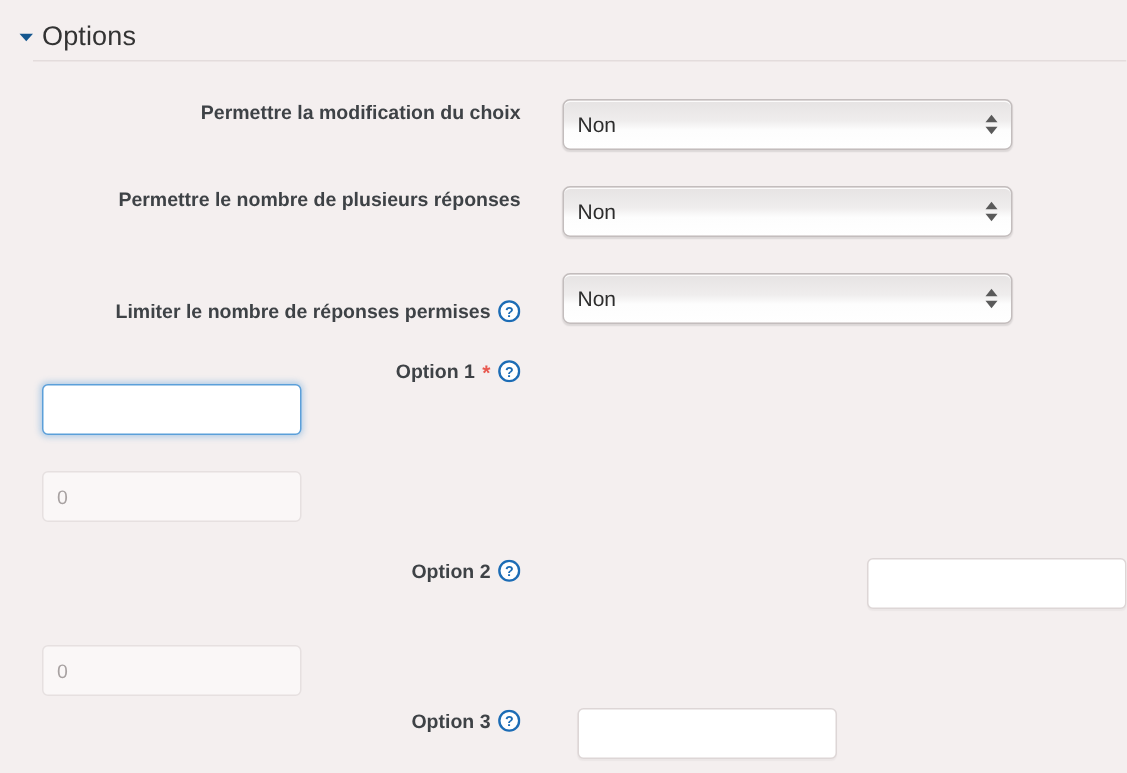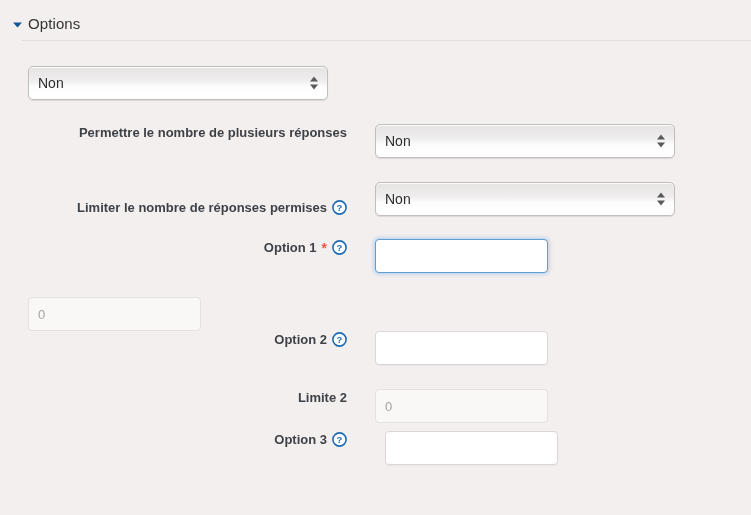--- a/index.html
+++ b/index.html
@@ -26,21 +26,21 @@
     width: 14px;
     height: 14px;
     display: inline-flex;
     align-items: center;
     justify-content: center;
     margin-right: 4px;
     cursor: pointer;
   }
   .collapse-toggle svg { display: block; }
   .section-title {
-    font-size: 15px;
+    font-size: 18px;
     font-weight: 400;
     color: #333333;
     letter-spacing: 0.1px;
     line-height: 22px;
   }
   .header-rule {
     position: absolute;
     left: 22px;
     right: 0;
     top: 40px;
@@ -170,20 +170,23 @@
       <polygon points="1,3.5 10,3.5 5.5,8.5" fill="#15578f"></polygon>
     </svg>
   </span>
   <span class="section-title">Options</span>
 </div>
 <div class="header-rule"></div>
 
 <div class="form-area">
 
   <div class="form-row" style="margin-top:18px;">
+    <div class="form-label">
+      <span>Permettre la modification du choix</span>
+    </div>
     <div class="form-control">
       <div class="sel">
         <span class="sel-text">Non</span>
         <span class="sel-arrows">
           <span class="tri-up"></span>
             <span class="tri-down"></span>
         </span>
       </div>
     </div>
   </div>
@@ -217,21 +220,21 @@
       <div class="sel">
         <span class="sel-text">Non</span>
         <span class="sel-arrows">
           <span class="tri-up"></span>
             <span class="tri-down"></span>
         </span>
       </div>
     </div>
   </div>
 
-  <div class="form-row" style="margin-top:23px;">
+  <div class="form-row" style="margin-top:23px;flex-direction:column;">
     <div class="form-label">
       <span>Option 1</span>
       <span class="required-mark">*</span>
       <span class="help-icon">
         <svg width="15" height="15" viewBox="0 0 15 15" aria-hidden="true">
           <circle cx="7.5" cy="7.5" r="6.6" fill="#ffffff" stroke="#1c6cb5" stroke-width="1.6"></circle>
           <text x="7.5" y="11.1" text-anchor="middle" font-family="Liberation Sans, sans-serif" font-size="9.5" font-weight="bold" fill="#1c6cb5">?</text>
         </svg>
       </span>
     </div>
@@ -239,39 +242,36 @@
       <input class="txt focused" type="text" placeholder="" style="">
     </div>
   </div>
 
   <div class="form-row" style="margin-top:24px;">
     <div class="form-control">
       <input class="txt disabled" type="text" disabled="" placeholder="0" style="">
     </div>
   </div>
 
-  <div class="form-row" style="">
+  <div class="form-row" style="margin-top:24px;justify-content:space-between;">
     <div class="form-label">
       <span>Option 2</span>
       <span class="help-icon">
         <svg width="15" height="15" viewBox="0 0 15 15" aria-hidden="true">
           <circle cx="7.5" cy="7.5" r="6.6" fill="#ffffff" stroke="#1c6cb5" stroke-width="1.6"></circle>
           <text x="7.5" y="11.1" text-anchor="middle" font-family="Liberation Sans, sans-serif" font-size="9.5" font-weight="bold" fill="#1c6cb5">?</text>
         </svg>
       </span>
     </div>
     <div class="form-control">
       <input class="txt" type="text" placeholder="" style="">
     </div>
   </div>
 
   <div class="form-row" style="margin-top:24px;">
-    <div class="form-label">
-      <span>Limite 2</span>
-    </div>
     <div class="form-control">
       <input class="txt disabled" type="text" disabled="" placeholder="0" style="">
     </div>
   </div>
 
   <div class="form-row" style="margin-top:8px;gap:10px;">
     <div class="form-label">
       <span>Option 3</span>
       <span class="help-icon">
         <svg width="15" height="15" viewBox="0 0 15 15" aria-hidden="true">

